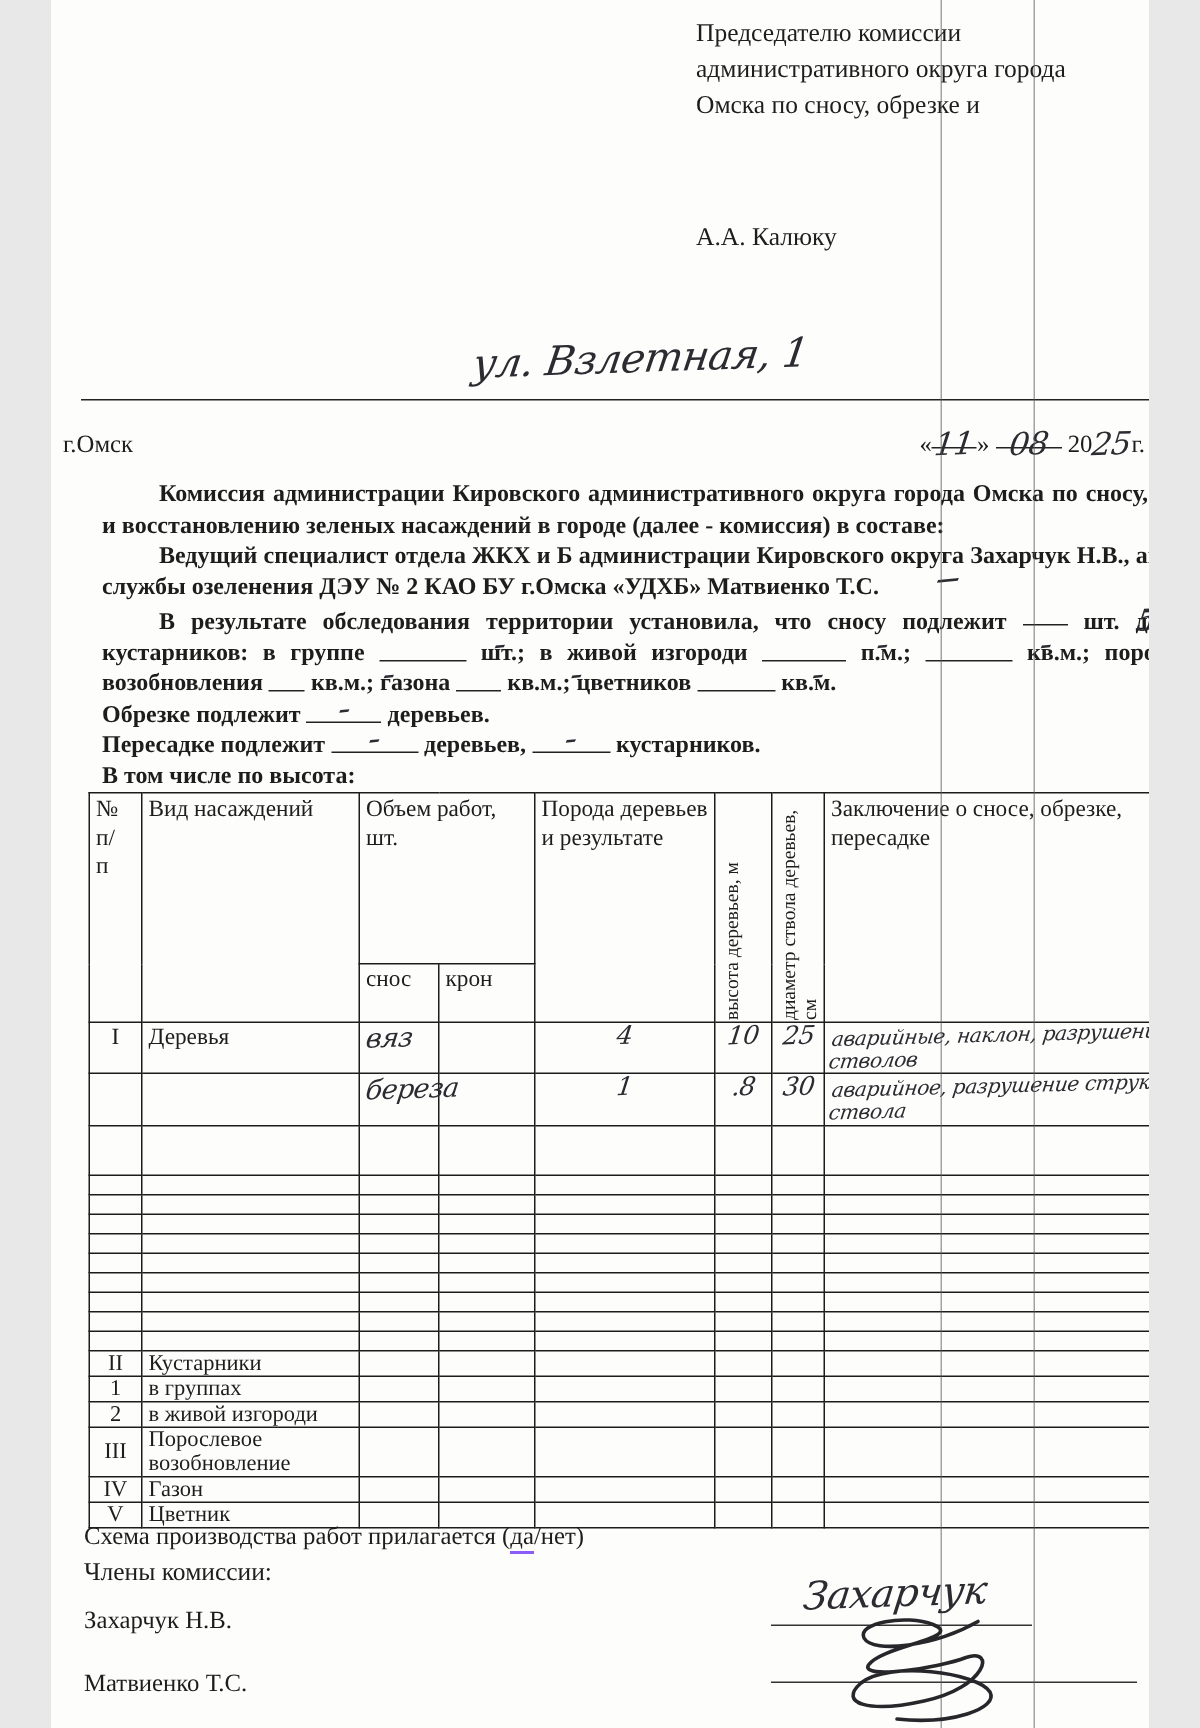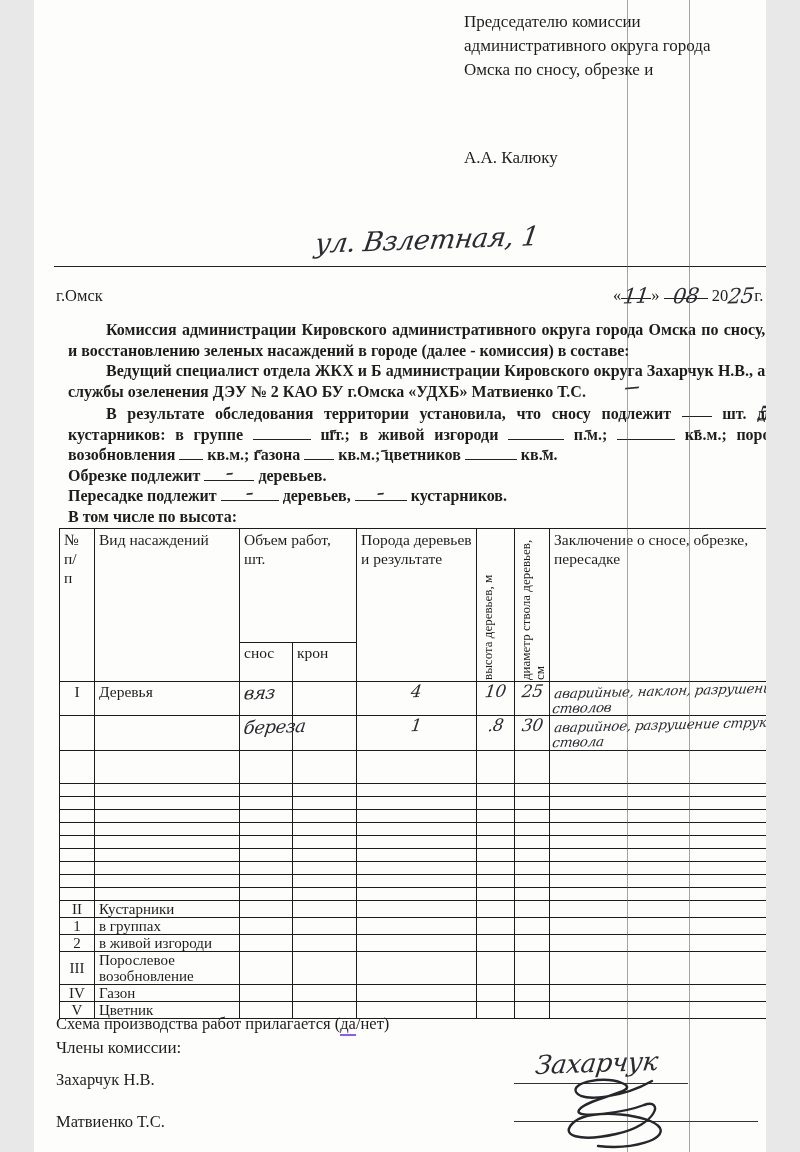--- a/index.html
+++ b/index.html
@@ -12,21 +12,21 @@
   .abs{position:absolute;}
   
   .fold{position:absolute;top:0;bottom:0;width:1px;background:rgba(90,90,90,.55);z-index:50;}
   .fold.f1{left:593px;}
   .fold.f2{left:655px;}
   
   .recipient{left:430px;top:10px;width:360px;font-size:17px;line-height:24px;}
   .addressee{left:430px;top:148px;font-size:17px;}
   .doc-title{left:22px;top:188px;width:756px;text-align:right;font-weight:bold;font-size:16.5px;line-height:20px;}
   .rule{left:20px;top:266px;width:757px;border-top:1.6px solid #222;height:0;}
-  .city{left:22px;top:286px;font-size:16.5px;}
+  .city{left:8px;top:286px;font-size:16.5px;}
   .dateline{left:579px;top:284px;font-size:16.5px;white-space:nowrap;}
   .bodytext{left:34px;top:320px;width:757px;font-size:16px;line-height:20.5px;text-align:justify;font-weight:bold;}
   .bodytext p{margin:0;}
   .indent{text-indent:38px;}
   
   .hw{
     font-family:"DejaVu Serif",serif;font-style:italic;color:#2b2b31;
     display:inline-block;transform:skewX(-9deg) rotate(-2deg);
     letter-spacing:-0.5px;line-height:1;
   }

